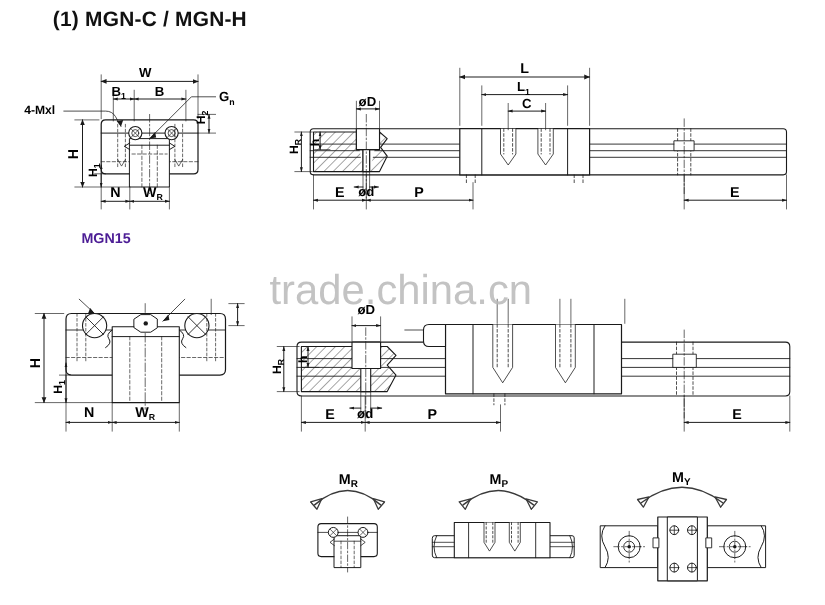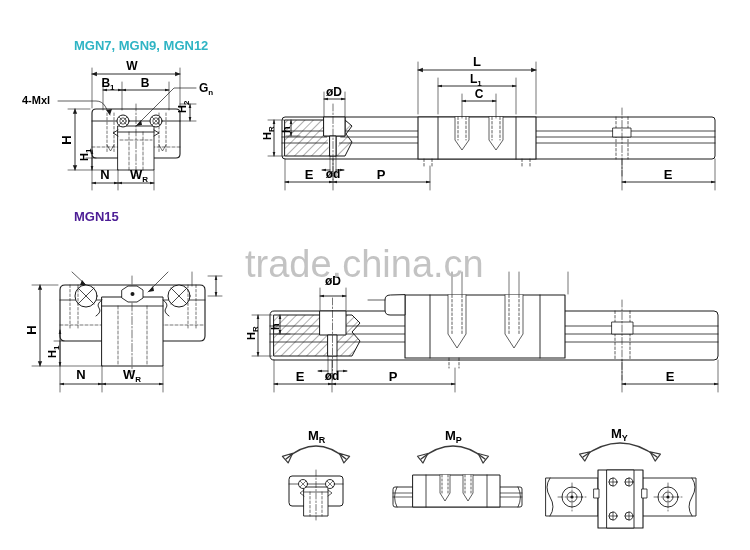--- a/index.html
+++ b/index.html
@@ -75,22 +75,22 @@
     font-family: "Liberation Sans", sans-serif;
     font-weight: bold;
     fill: #000;
   }
 </style>
 </head>
 <body>
 
 <div id="sheet">
 
-
-  <div class="title-sub">MGN7, MGN9, MGN12</div>
+  <div class="title-main">(1) MGN-C / MGN-H</div>
+
 
   <div class="title-sub2">MGN15</div>
 
   <div class="wm-smudge" style="left:60px;  top:245px; width:180px; height:70px;"></div>
   <div class="wm-smudge" style="left:300px; top:240px; width:200px; height:80px;"></div>
   <div class="wm-smudge" style="left:520px; top:245px; width:190px; height:70px;"></div>
 
   <svg class="draw" viewBox="0 0 750 550">
     <defs>
 

